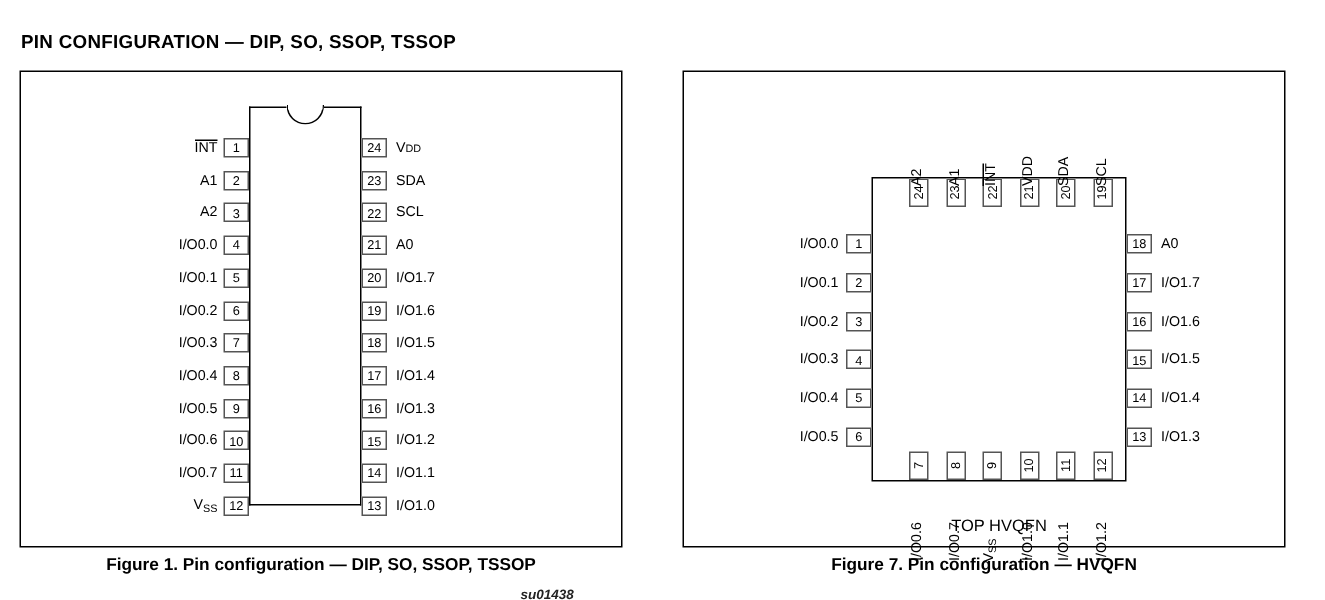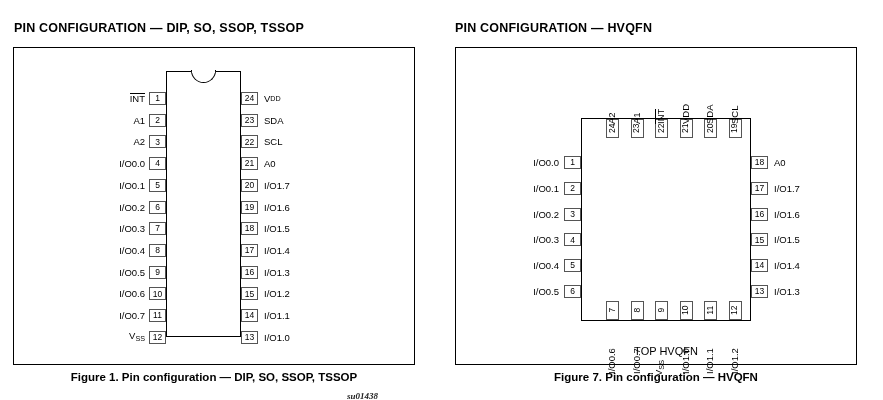--- a/index.html
+++ b/index.html
@@ -48,21 +48,20 @@
   #caption-qfn { left: 455px; top: 371px; width: 402px; }
 
   
   .su-code {
     position: absolute;
     font-size: 9px;
     font-style: italic;
     font-weight: bold;
     color: #222;
     white-space: nowrap;
-    font-family: Liberation Serif, serif;
   }
   #su-dip { left: 333px; top: 343px; }
 
   
   #dip-art { position: absolute; left: 0; top: 0; width: 402px; height: 318px; }
 
   
   #dip-body {
     position: absolute;
     left: 152px; top: 23px;
@@ -250,21 +249,20 @@
           <div class="pinlabel" style="left: 250px; top: 261px;">I/O1.1</div>
           <div class="pinbox h" style="left: 227px; top: 282.7px;">13</div>
           <div class="pinlabel" style="left: 250px; top: 282.7px;">I/O1.0</div>
         </div>
     </div>
     <div class="su-code" id="su-dip">su01438</div>
   </div>
 
   <div class="fig-caption" id="caption-dip">Figure 1.  Pin configuration — DIP, SO, SSOP, TSSOP</div>
 
-  <div class="section-title" id="title-qfn">PIN CONFIGURATION — HVQFN</div>
 
   <div class="fig-frame" id="frame-qfn">
     <div id="qfn-art">
       <div id="qfn-body"></div>
       <div id="qfn-top-pins">
           <div class="pinbox v" style="left: 150px; top: 71px;">
             <span>24</span>
           </div>
           <div class="vlabel" style="left: 161px; top: 65px;">A2</div>
           <div class="pinbox v" style="left: 174.5px; top: 71px;">

